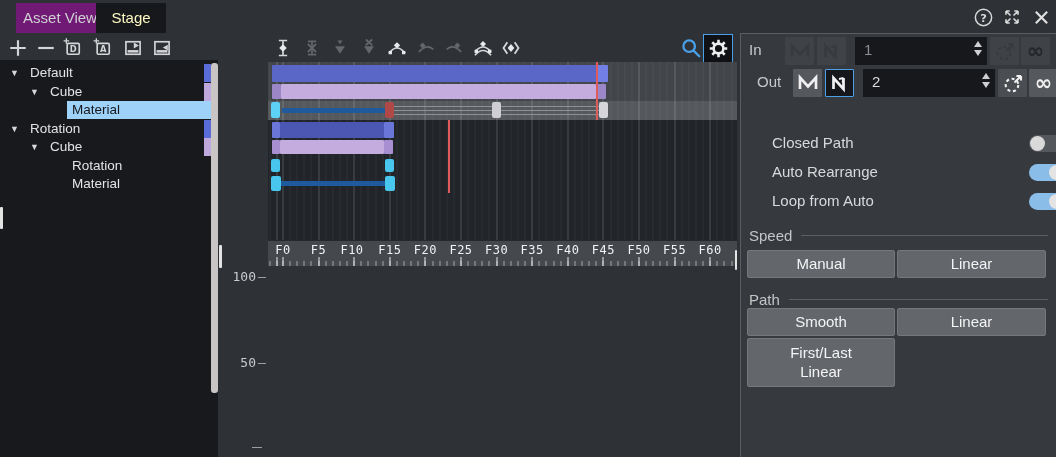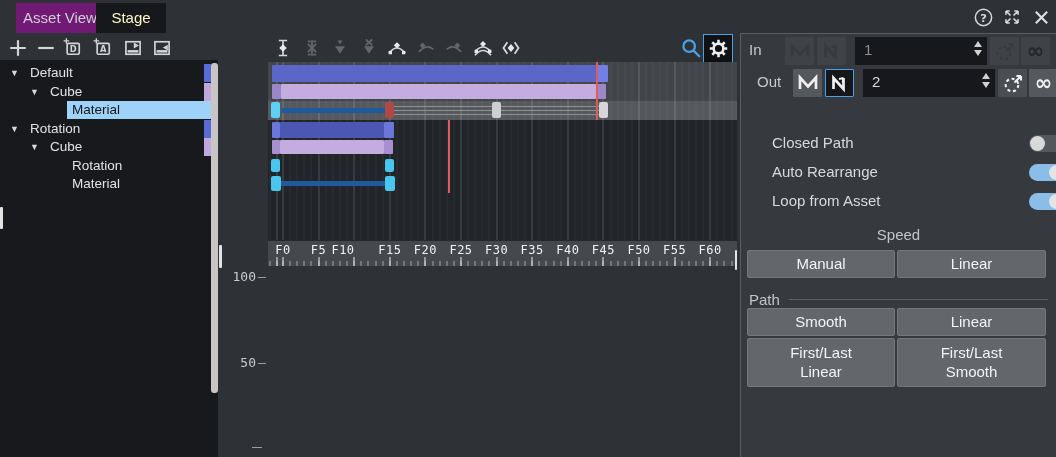--- a/index.html
+++ b/index.html
@@ -307,21 +307,21 @@
       </div>
   <div class="playhead" style="left: 328.28px; top: 0px; height: 58px;"></div>
       <div class="playhead" style="left: 180.184px; top: 58px; height: 73px;"></div>
     </div>
 
   <div id="ruler">
     <div class="ticks" style="bottom:0;height:5px;"></div>
     <div class="ticks major" style="bottom:0;height:9px;"></div>
   <span class="rlabel" style="left: 15px;">F0</span>
       <span class="rlabel" style="left: 50.6px;">F5</span>
-      <span class="rlabel" style="left: 75px;">F10</span>
+      <span class="rlabel" style="left: 84px;">F10</span>
       <span class="rlabel" style="left: 121.8px;">F15</span>
       <span class="rlabel" style="left: 157.4px;">F20</span>
       <span class="rlabel" style="left: 193px;">F25</span>
       <span class="rlabel" style="left: 228.6px;">F30</span>
       <span class="rlabel" style="left: 264.2px;">F35</span>
       <span class="rlabel" style="left: 299.8px;">F40</span>
       <span class="rlabel" style="left: 335.4px;">F45</span>
       <span class="rlabel" style="left: 371px;">F50</span>
       <span class="rlabel" style="left: 406.6px;">F55</span>
       <span class="rlabel" style="left: 442.2px;">F60</span>
@@ -418,36 +418,35 @@
           <div class="knob"></div>
         </div>
     </div>
     <div class="tog-row" style="top:129px;">
       <span class="tog-label">Auto Rearrange</span>
       <div class="toggle on">
           <div class="knob"></div>
         </div>
     </div>
     <div class="tog-row" style="top:158px;">
-      <span class="tog-label">Loop from Asset</span>
+      <span class="tog-label">Loop from Auto</span>
       <div class="toggle on">
           <div class="knob"></div>
         </div>
     </div>
 
-    <div class="section" style="top:192px;flex-direction:column;">
+    <div class="section" style="top:192px;">
       <span class="stitle">Speed</span>
       <span class="rule"></span>
     </div>
     <div class="pbtn" style="left:6px;top:216px;width:148px;height:28px;">Manual</div>
     <div class="pbtn" style="left:156px;top:216px;width:149px;height:28px;">Linear</div>
 
     <div class="section" style="top:256px;">
       <span class="stitle">Path</span>
       <span class="rule"></span>
     </div>
     <div class="pbtn" style="left:6px;top:274px;width:148px;height:28px;">Smooth</div>
     <div class="pbtn" style="left:156px;top:274px;width:149px;height:28px;">Linear</div>
     <div class="pbtn" style="left:6px;top:304px;width:148px;height:49px;padding:0 28px;">First/Last Linear</div>
-    <div class="pbtn" style="left:156px;top:304px;width:149px;height:49px;padding:0 28px;">First/Last Smooth</div>
   </div>
 
 </div>
 
 </body></html>

